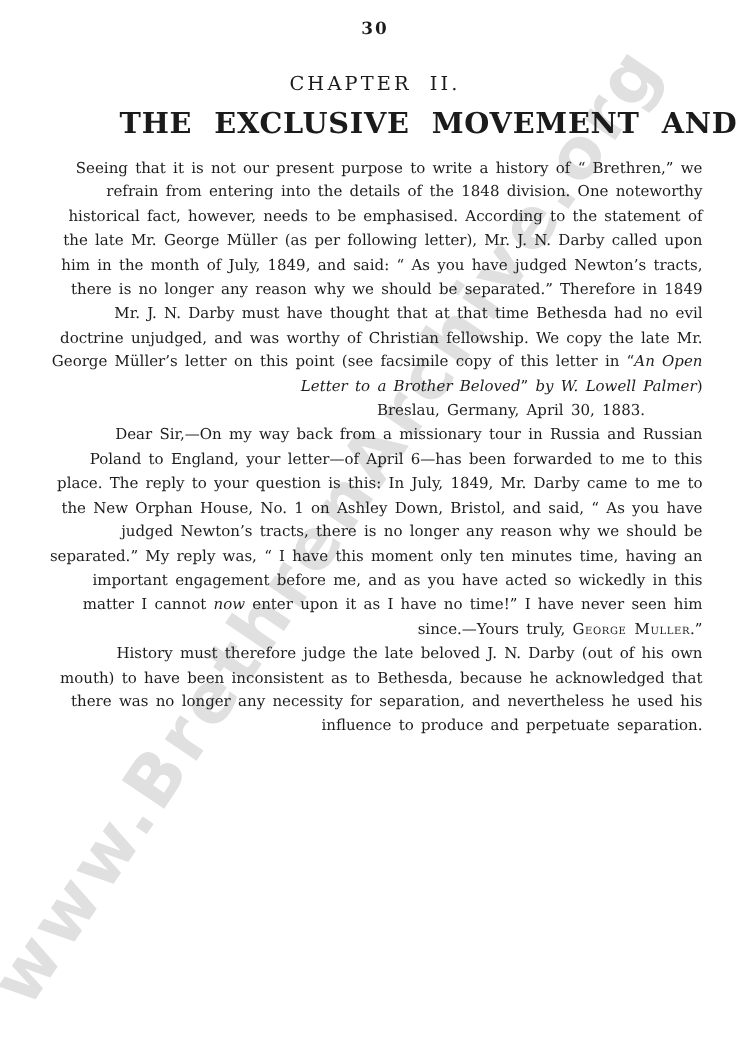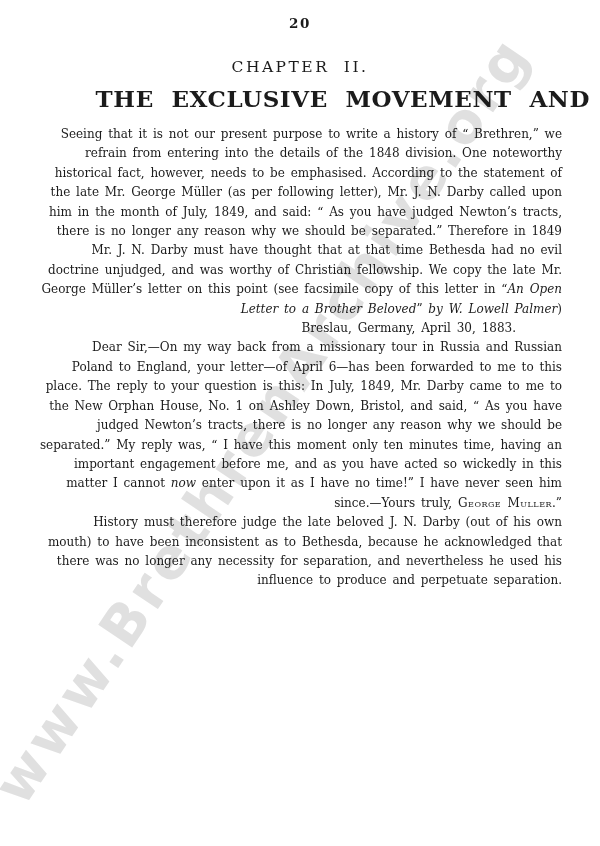--- a/index.html
+++ b/index.html
@@ -80,21 +80,21 @@
 </style>
 </head>
 <body>
 
 <div class="sheet">
 
   <div class="watermark">www.BrethrenArchive.org</div>
 
   <div class="content-layer">
 
-    <div class="page-number">20</div>
+    <div class="page-number">30</div>
 
     <div class="chapter-heading">CHAPTER II.</div>
 
     <div class="chapter-title">
       <span>THE EXCLUSIVE MOVEMENT AND</span><br>
     </div>
 
     <div class="body-text">
 
       <p class="indented"><span>Seeing that it is not our present purpose to write a history of “ Brethren,” we refrain from entering into the details of the 1848 division. One noteworthy historical fact, however, needs to be emphasised. According to the statement of the late Mr. George Müller (as per following letter), Mr. J. N. Darby called upon him in the month of July, 1849, and said: “ As you have judged Newton’s tracts, there is no longer any reason why we should be separated.” Therefore in 1849 Mr. J. N. Darby must have thought that at that time Bethesda had no evil doctrine unjudged, and was worthy of Christian fellowship. We copy the late Mr. George Müller’s letter on this point (see facsimile copy of this letter in “</span><span class="it">An Open Letter to a Brother Beloved</span><span>” </span><span class="it">by W. Lowell Palmer</span><span>)</span></p>

